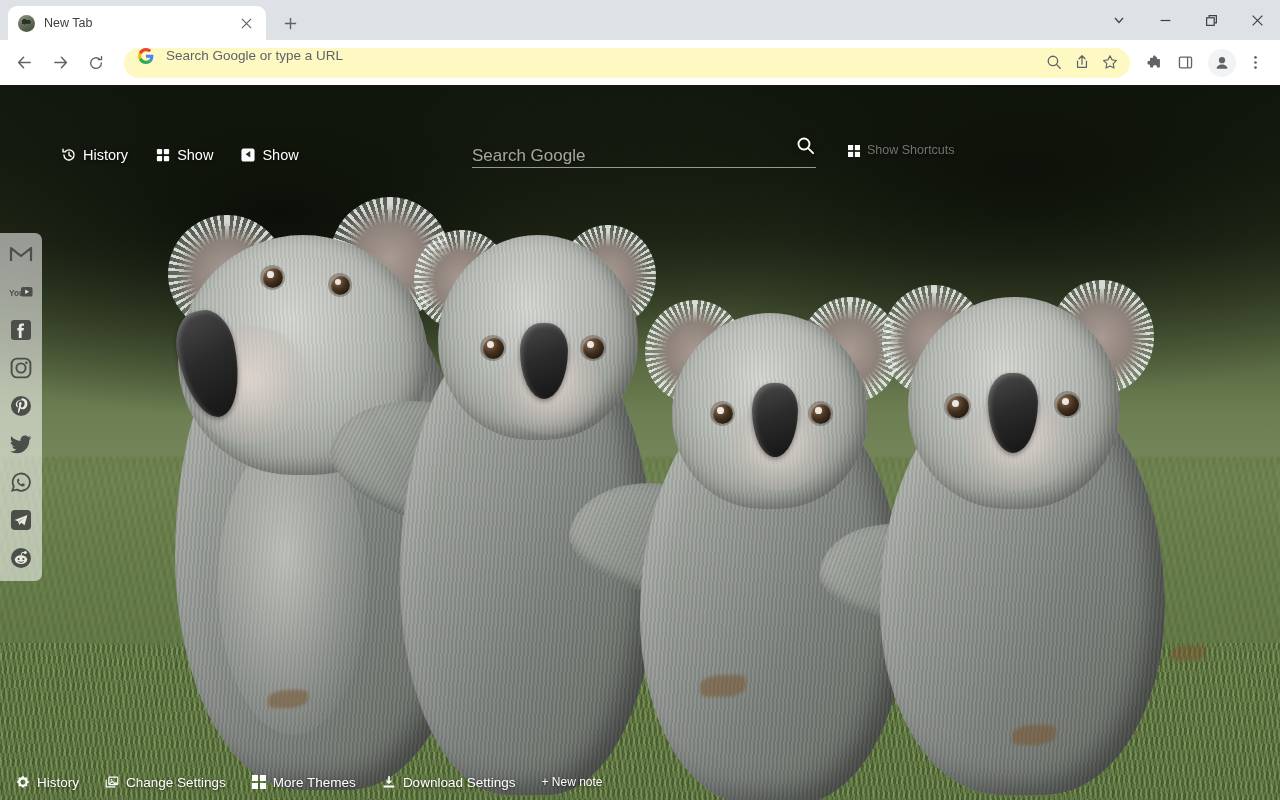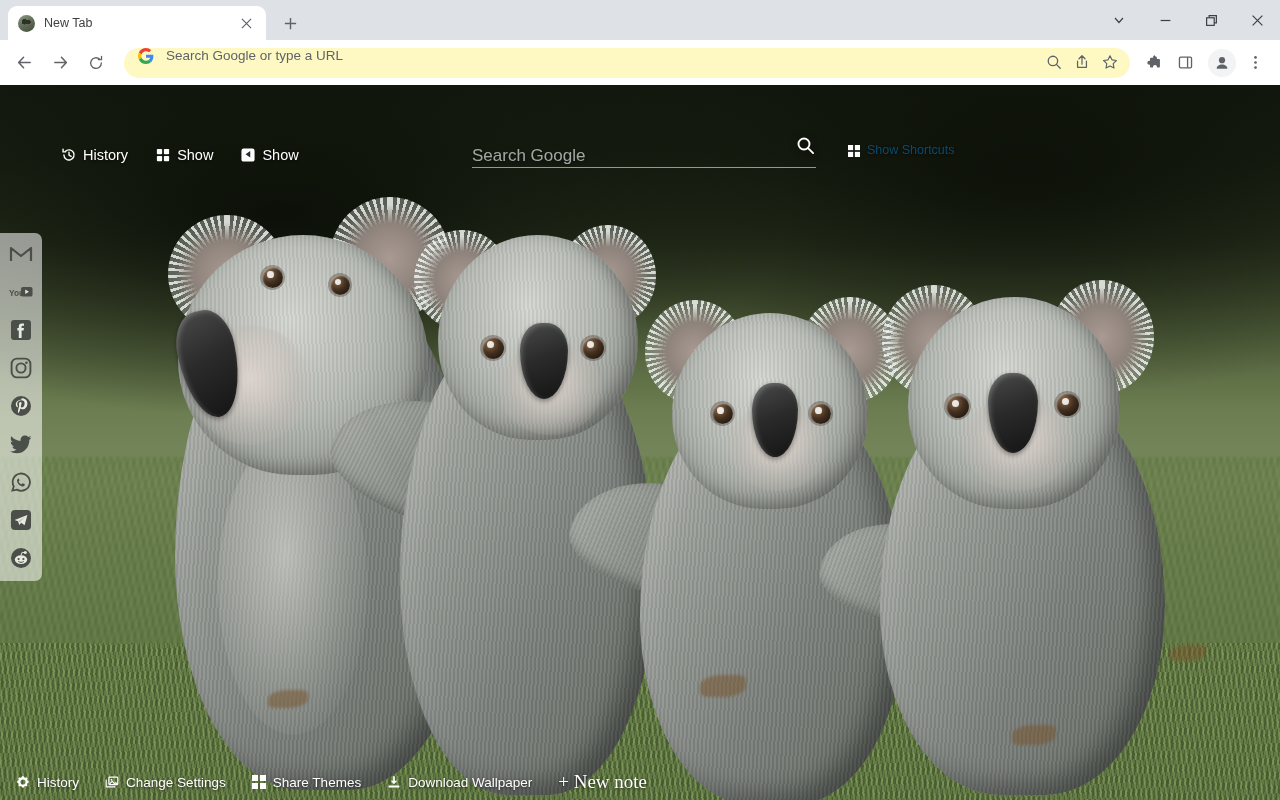--- a/index.html
+++ b/index.html
@@ -226,21 +226,21 @@
     filter: drop-shadow(0 1px 3px rgba(0,0,0,.6));
   }
   .search-go svg { width: 19px; height: 19px; }
   .search-underline {
     height: 1px; background: rgba(255,255,255,.55); margin-top: 8px;
   }
 
   .shortcuts-toggle {
     position: absolute; left: 848px; top: 58px;
     display: flex; align-items: flex-end; gap: 7px;
-    color: #0c4a6e; font-size: 12.5px;
+    color: #737373; font-size: 12.5px;
     text-shadow: 0 1px 3px rgba(0,0,0,.6);
   }
   .shortcuts-toggle svg { width: 12px; height: 12px; flex: none; }
 
   
   .dock {
     position: absolute; left: 0; top: 148px;
     width: 42px; padding: 8px 0 10px 0;
     background: rgba(255,255,255,.55);
     border-radius: 0 7px 7px 0;
@@ -258,21 +258,21 @@
     position: absolute; left: 0; bottom: 0; width: 100%;
     height: 36px; display: flex; align-items: center;
     padding-left: 16px; gap: 26px;
   }
   .bitem {
     display: flex; align-items: center; gap: 7px;
     color: #fff; font-size: 13.5px;
     text-shadow: 0 1px 3px rgba(0,0,0,.65);
   }
   .bitem svg { width: 14px; height: 14px; flex: none; }
-  .bitem.note { gap: 5px; font-size: 19px; font-family: Liberation Serif, serif; }
+  .bitem.note { gap: 5px; font-size: 12px; }
 </style>
 </head>
 <body>
 
 <div class="browser">
 
   <div class="tabstrip">
     <div class="tab">
       <div class="favicon"></div>
       <div class="tab-title">New Tab</div>
@@ -576,28 +576,28 @@
         </svg>
         <span>Change Settings</span>
       </div>
       <div class="bitem">
         <svg viewBox="0 0 14 14" fill="#fff">
           <rect x="0" y="0" width="6" height="6"></rect>
             <rect x="8" y="0" width="6" height="6"></rect>
           <rect x="0" y="8" width="6" height="6"></rect>
             <rect x="8" y="8" width="6" height="6"></rect>
         </svg>
-        <span>Share Themes</span>
+        <span>More Themes</span>
       </div>
       <div class="bitem">
         <svg viewBox="0 0 16 16" fill="#fff">
           <path d="M7 1.4h2v5.2h2.6L8 10.6 4.4 6.6H7z"></path>
           <rect x="1.8" y="12" width="12.4" height="2.2" rx=".6"></rect>
         </svg>
-        <span>Download Wallpaper</span>
+        <span>Download Settings</span>
       </div>
       <div class="bitem note">
         <span>+ New note</span>
       </div>
     </div>
 
   </div>
 </div>
 
 </body></html>

